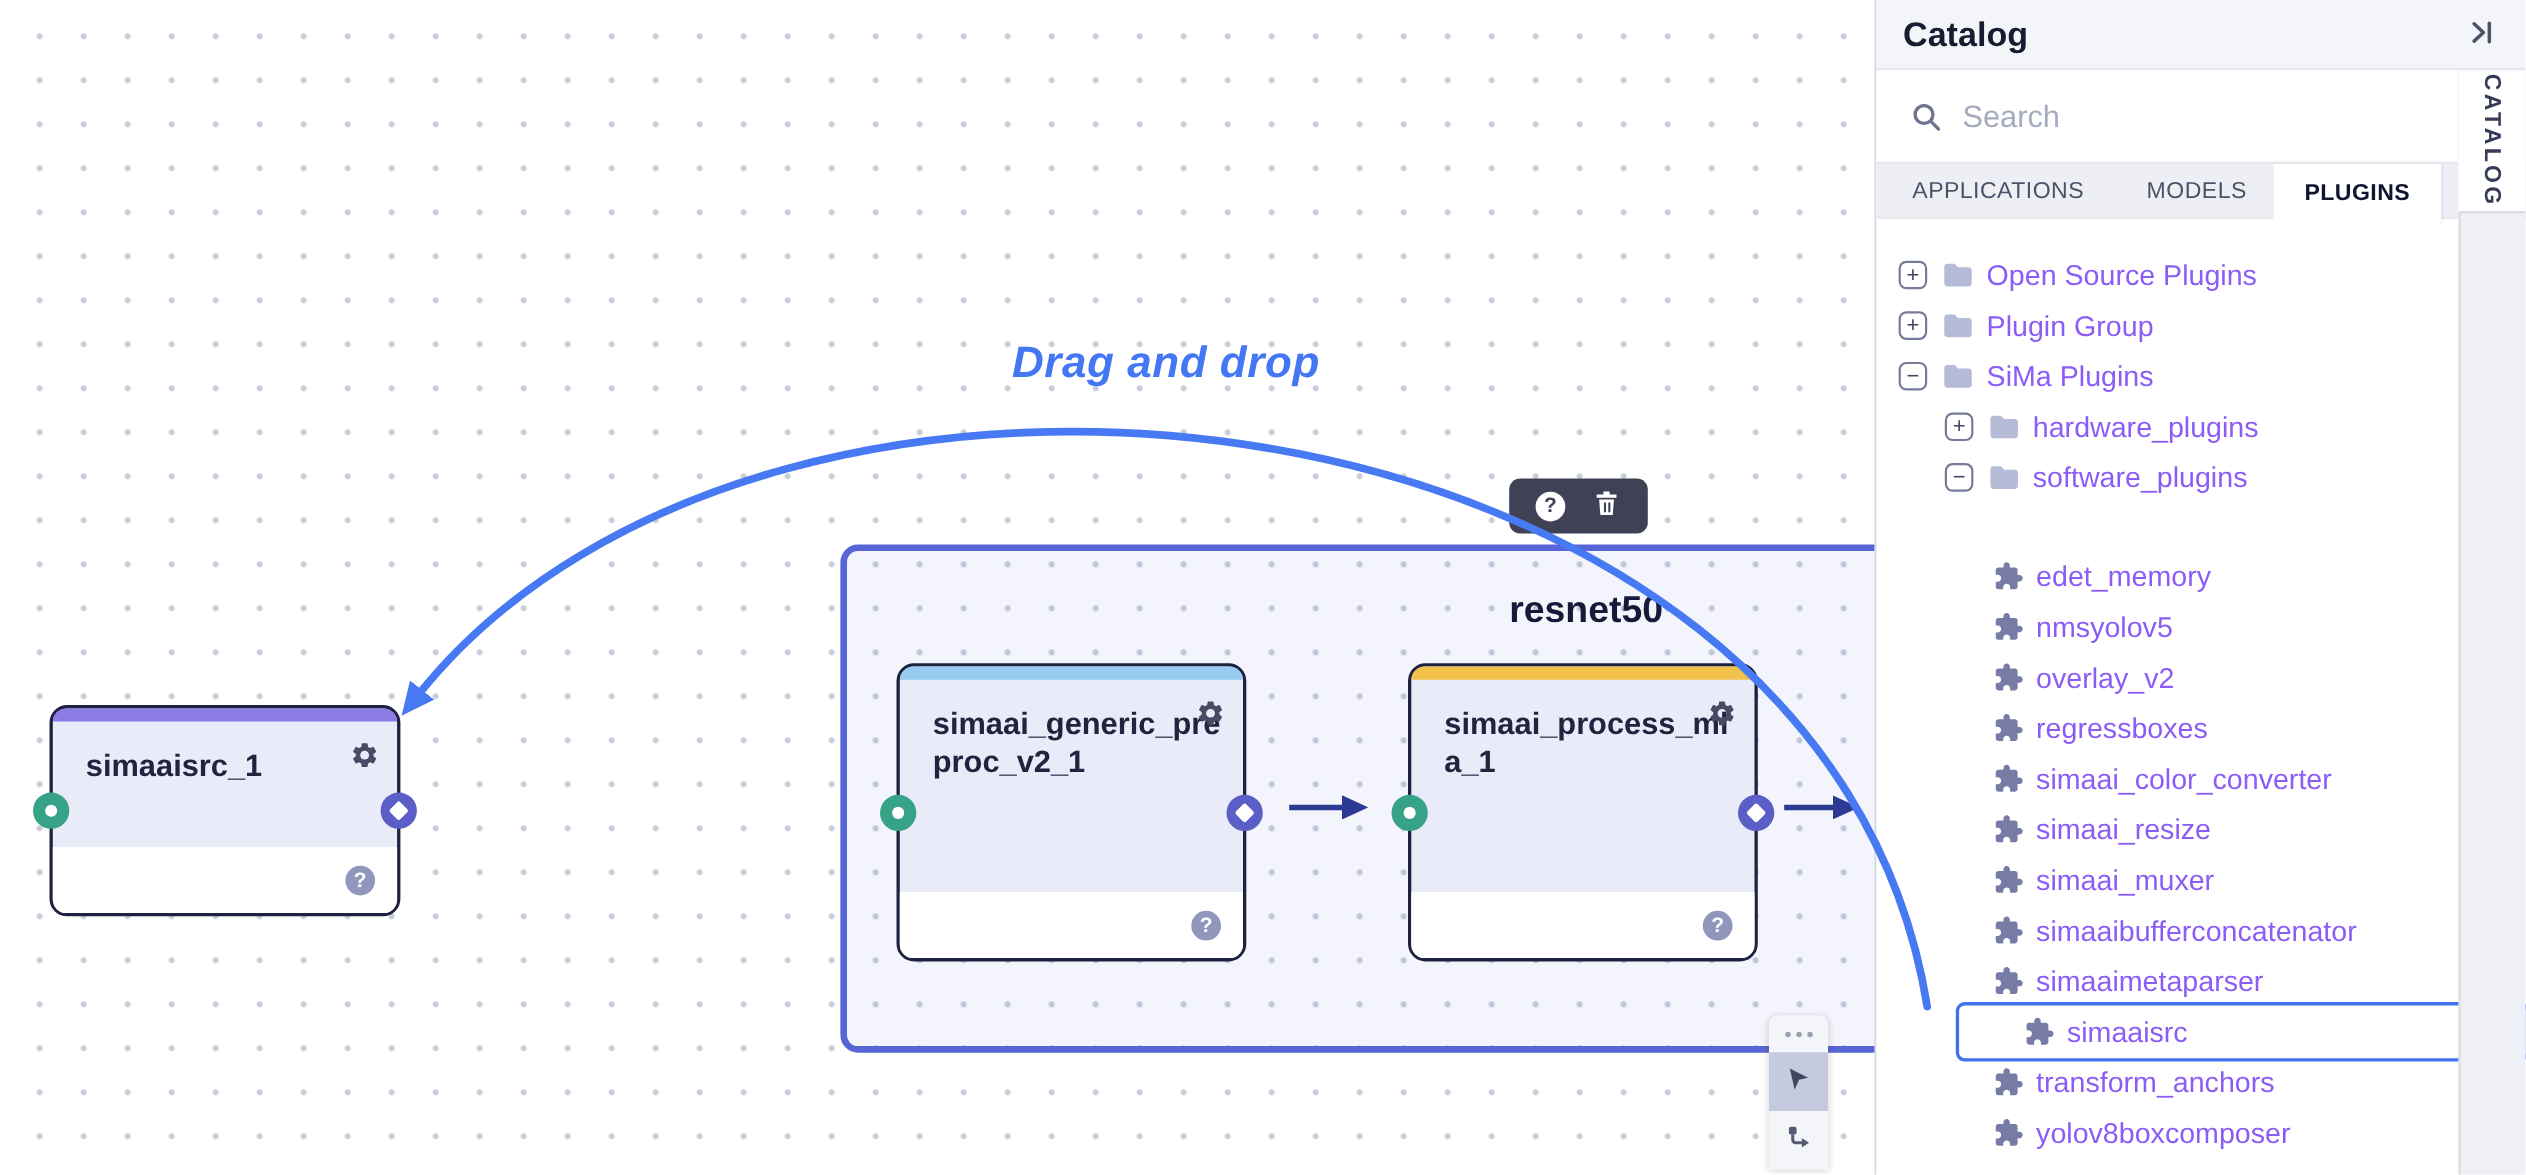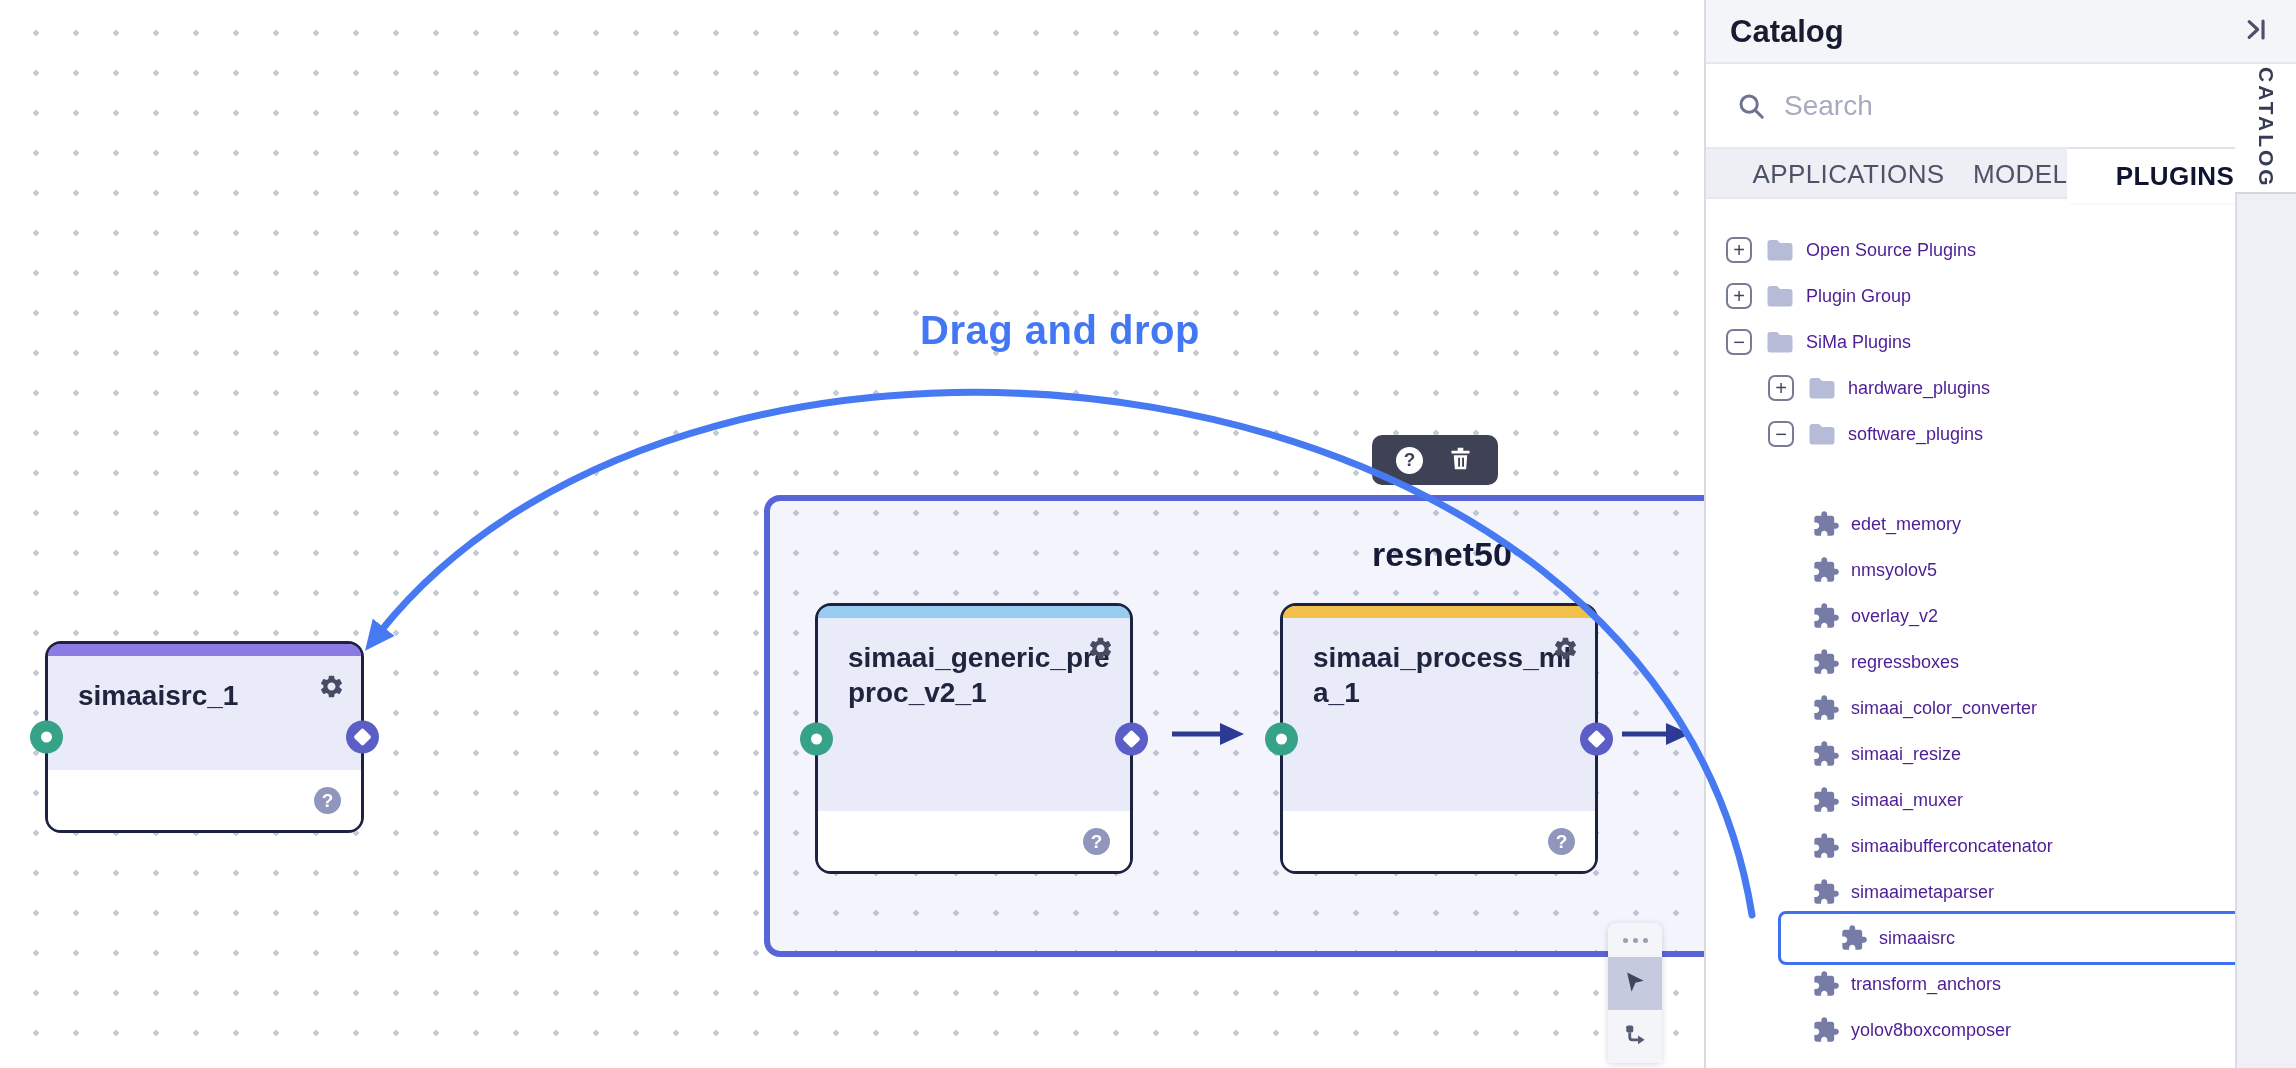--- a/index.html
+++ b/index.html
@@ -9,21 +9,21 @@
     background:#fff;
   }
   
   .canvas{
     position:absolute;left:0;top:0;width:1704px;height:1068px;overflow:hidden;
     background-image:radial-gradient(circle,#c7ccd9 2.6px,transparent 2.7px);
     background-size:40px 40px;background-position:16px 13px;background-color:#fff;
   }
   .drag-hint{
     position:absolute;left:920px;top:308px;z-index:6;
-    font-size:40px;font-weight:700;color:#4477f3;letter-spacing:.5px;
+    font-size:40px;font-weight:700;color:#4477f3;letter-spacing:.5px;font-style:italic;
   }
   
   .flow-group{
     position:absolute;left:764px;top:495px;width:980px;height:450px;
     border:6px solid #5865d6;border-radius:16px;
     background:rgba(90,101,214,0.07);z-index:1;
   }
   .group-label{
     position:absolute;left:1372px;top:535px;z-index:2;
     font-size:34px;font-weight:700;color:#141a38;
@@ -110,21 +110,21 @@
     border:none;outline:none;margin-left:16px;font-size:28px;color:#3b4050;width:380px;
     font-family:"Liberation Sans","DejaVu Sans",sans-serif;background:transparent;
   }
   .search-input::placeholder{color:#a6abc0;}
   .tabs-row{
     position:absolute;left:0;top:85px;width:100%;height:50px;background:#edeff4;
     border-bottom:2px solid #e6e8ef;box-sizing:border-box;
   }
   .tab{
     position:absolute;top:0;height:50px;display:flex;align-items:center;justify-content:center;
-    font-size:26px;letter-spacing:.4px;color:#4c5268;cursor:pointer;padding-left:32px;
+    font-size:21px;letter-spacing:.4px;color:#4c5268;cursor:pointer;
   }
   .tab-applications{left:0;width:221px;}
   .tab-models{left:221px;width:140px;}
   .tab-plugins{
     left:361px;width:152px;height:54px;background:#fff;color:#0f1530;font-weight:700;
     box-shadow:2px 0 4px rgba(20,25,50,.07);
   }
   .tree{
     position:absolute;left:0;top:135px;width:100%;bottom:0;overflow:hidden;padding-top:28px;
     box-sizing:border-box;
@@ -133,21 +133,21 @@
     position:relative;height:46px;display:flex;align-items:center;cursor:pointer;
     box-sizing:border-box;
   }
   .tree-row .expander{
     width:26px;height:26px;border:2px solid #767b96;border-radius:7px;flex:0 0 auto;
     display:flex;align-items:center;justify-content:center;
     font-size:20px;line-height:1;color:#3f455e;margin-right:13px;box-sizing:border-box;
     background:#fff;
   }
   .tree-row .t-icon{flex:0 0 auto;margin-right:11px;display:flex;}
-  .tree-label{font-size:18px;color:#4c1d95;white-space:nowrap;}
+  .tree-label{font-size:26px;color:#8b5cf6;white-space:nowrap;}
   .sel-box{
     display:none;position:absolute;left:44px;right:24px;top:-4px;bottom:-4px;
     border:3px solid #4170ee;border-radius:8px;pointer-events:none;
   }
   .tree-row.selected .sel-box{display:block;}
   
   .side-strip{
     position:absolute;right:0;top:64px;width:61px;height:1004px;background:#eef0f5;
     border-left:2px solid #dadde6;box-sizing:border-box;
   }

